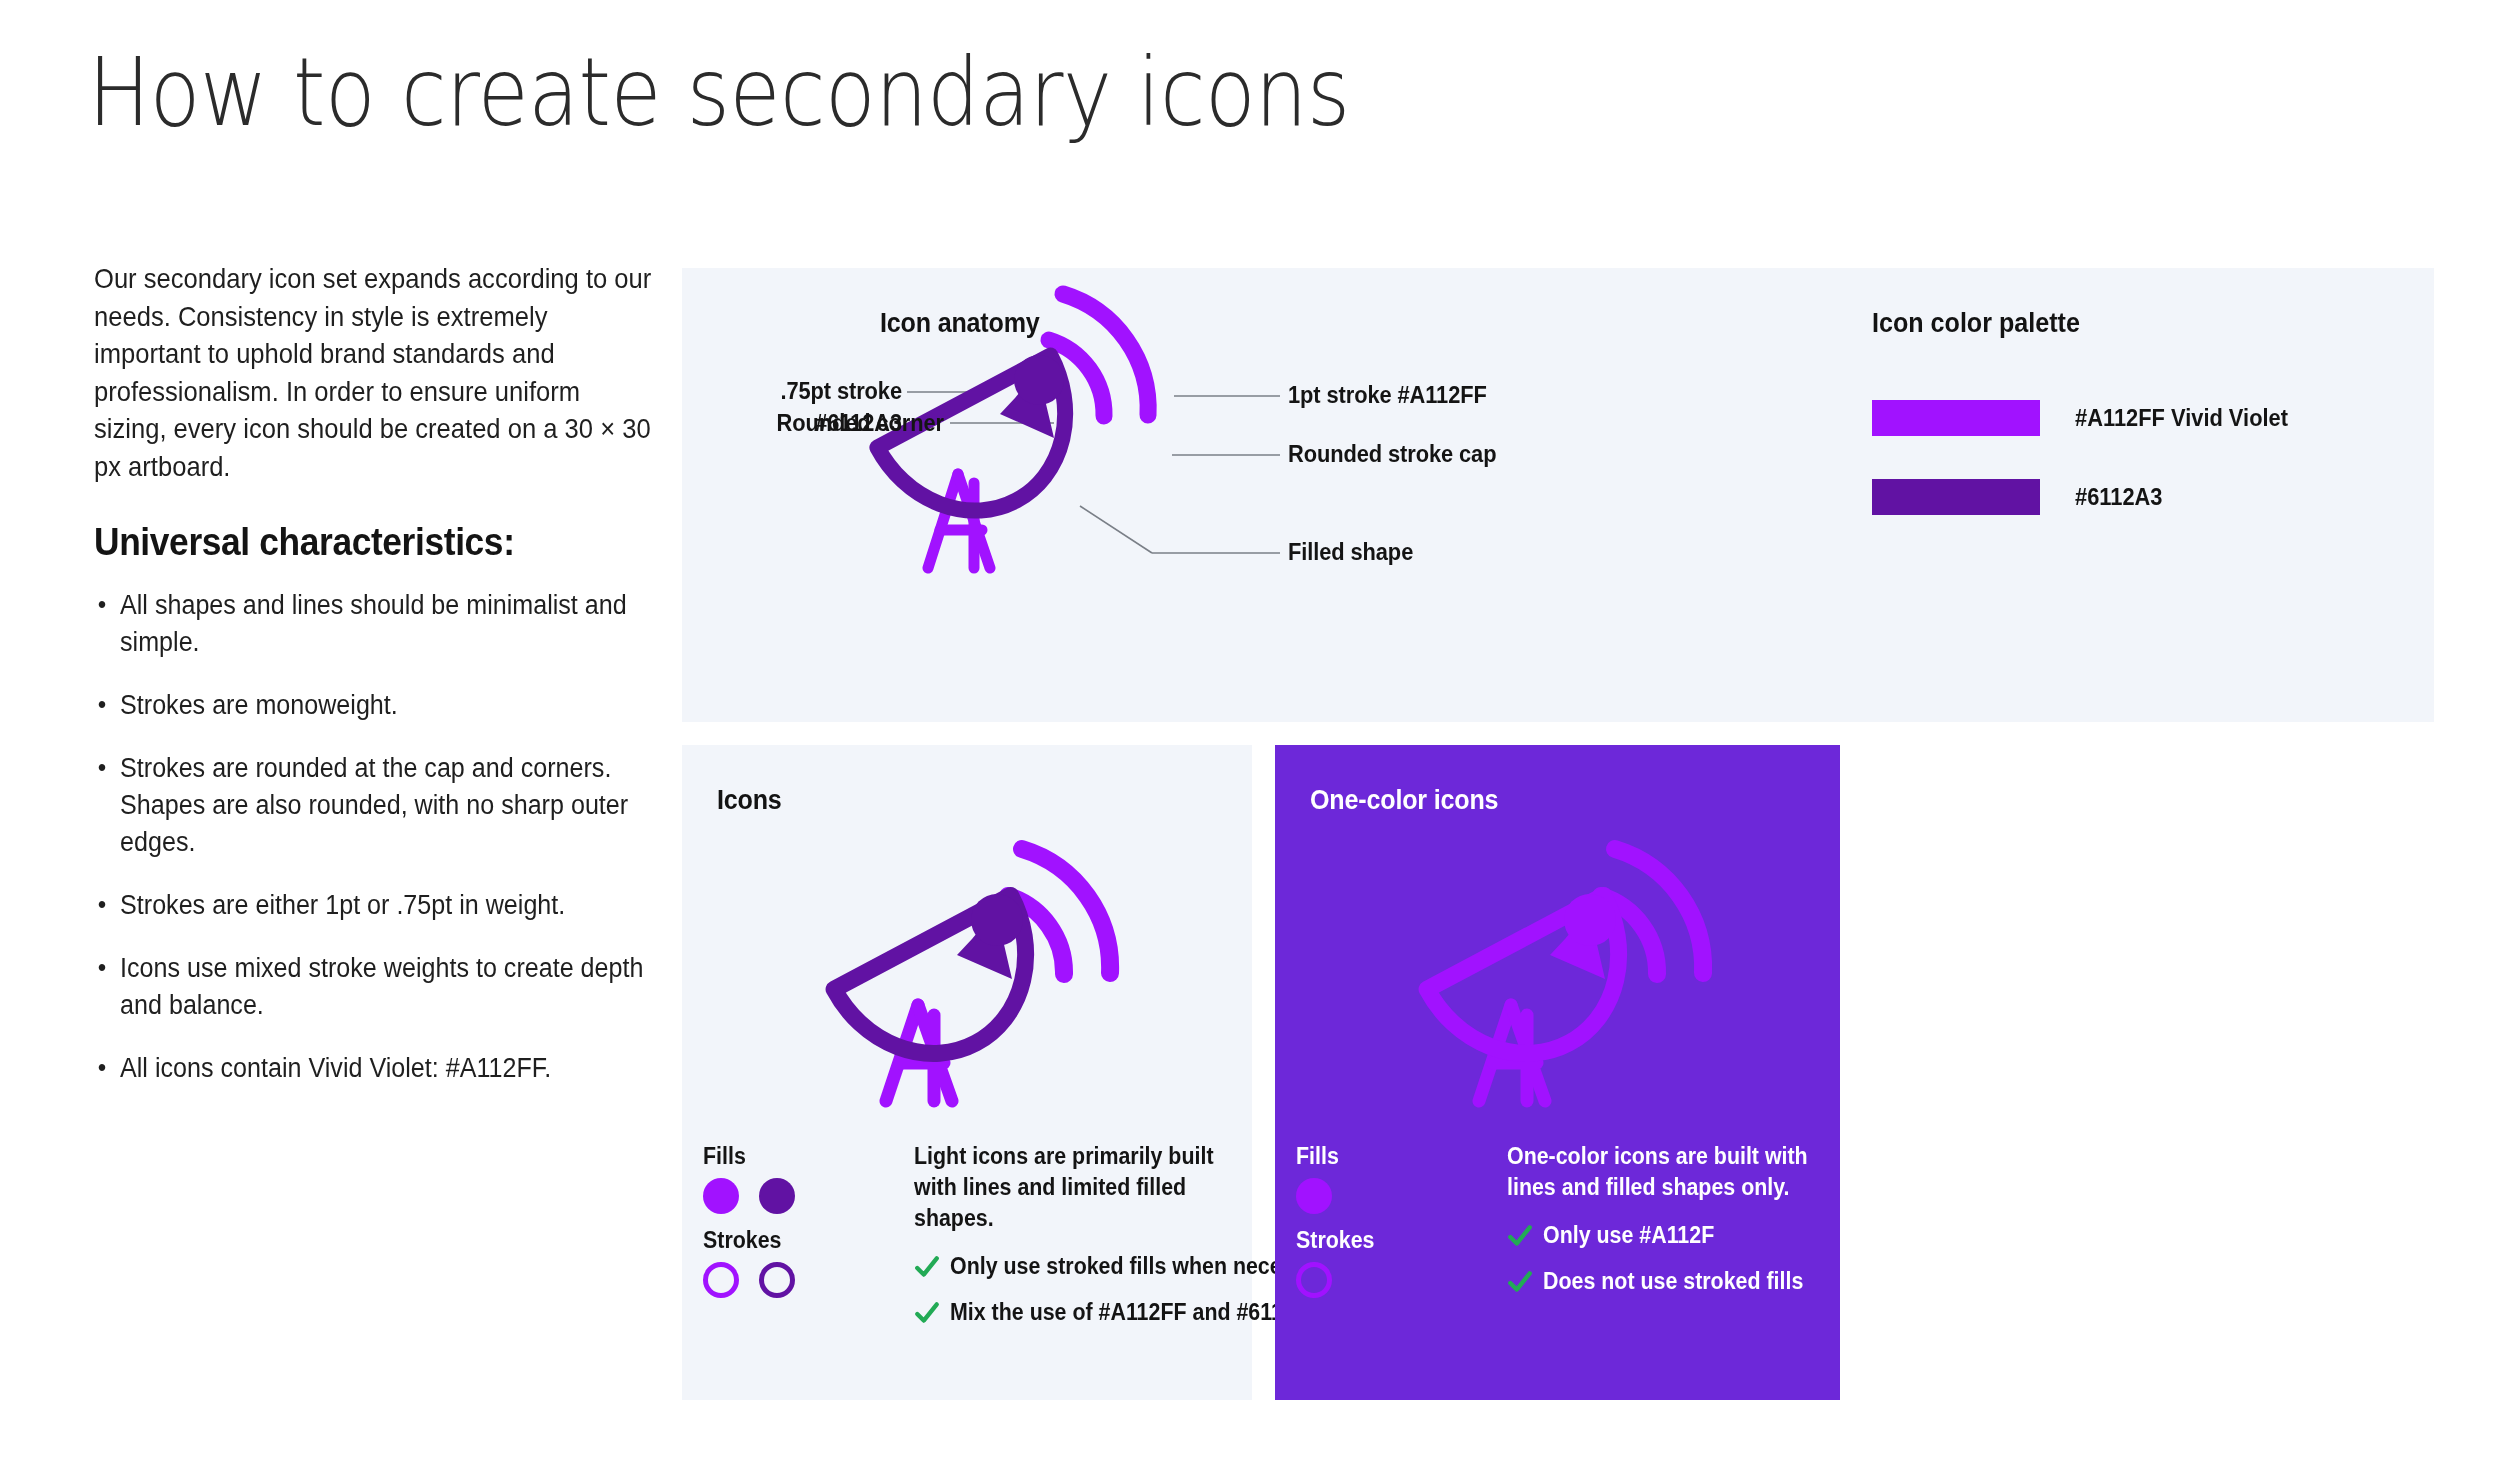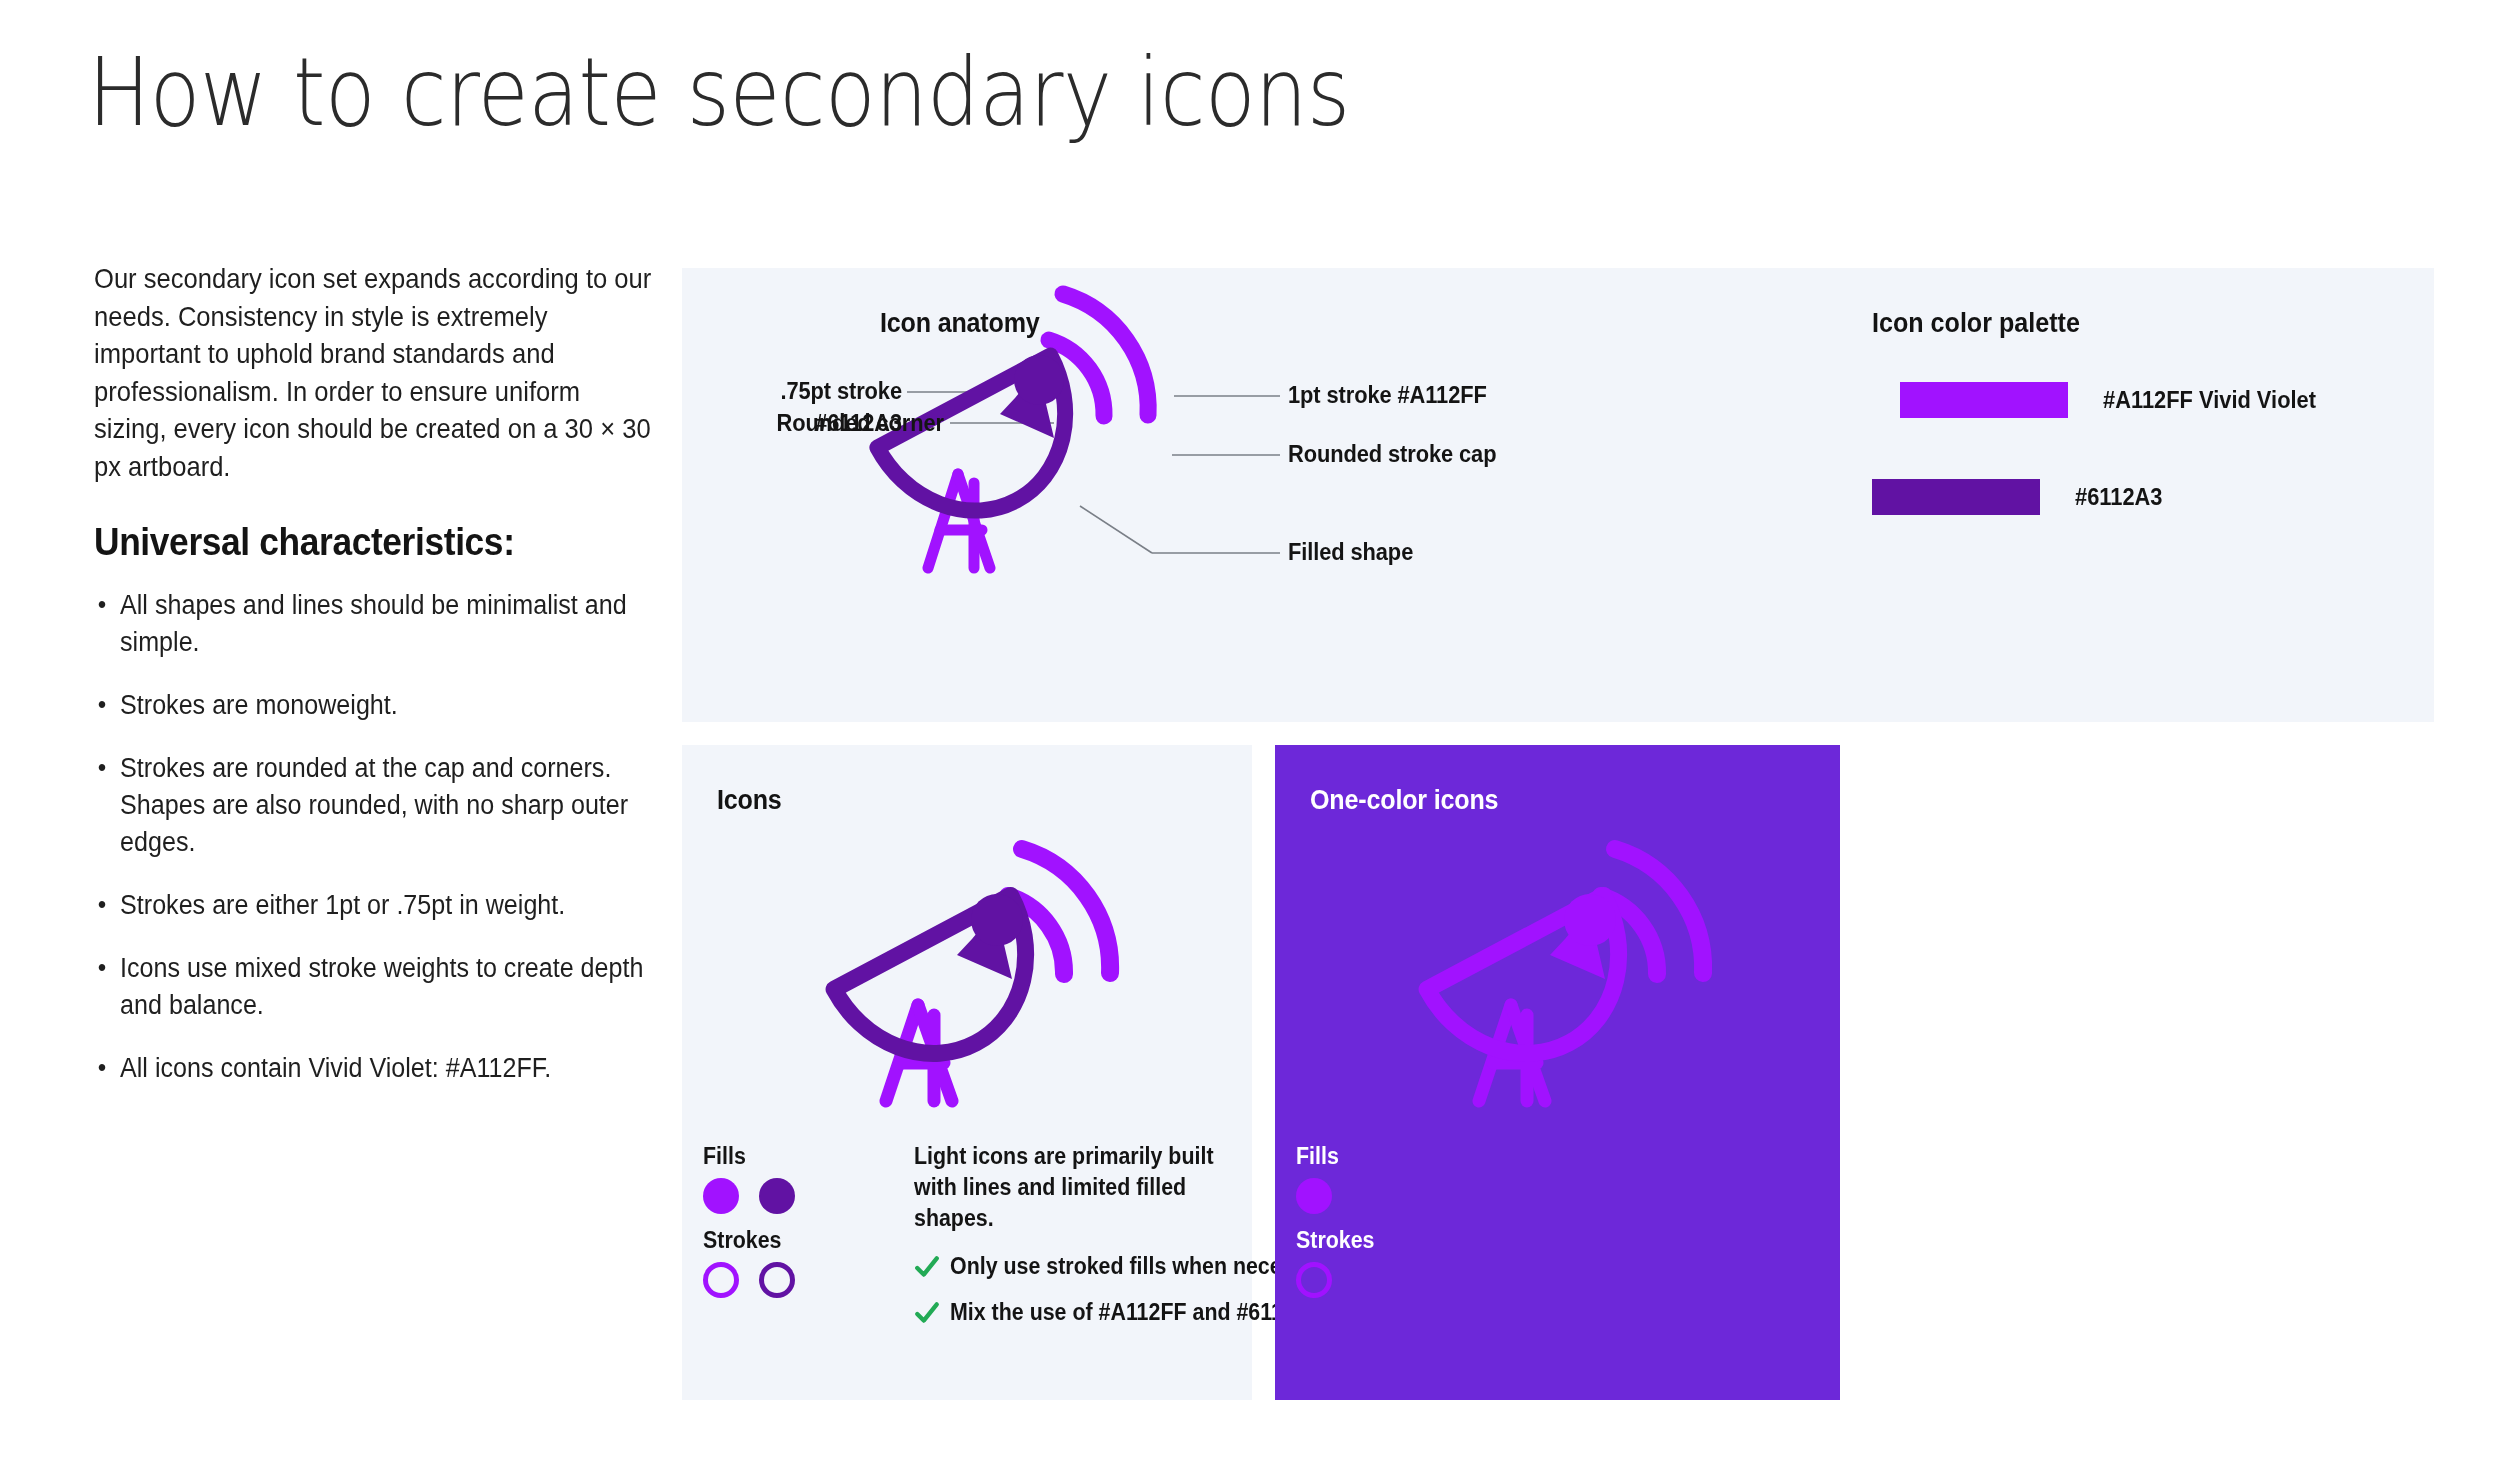--- a/index.html
+++ b/index.html
@@ -293,21 +293,21 @@
       </g>
     </svg>
 
     <div class="anat-label right-aligned" style="left:0; top:142px; width:262px;">Rounded corner</div>
     <div class="anat-label" style="left:606px; top:114px;">1pt stroke #A112FF</div>
     <div class="anat-label" style="left:606px; top:173px;">Rounded stroke cap</div>
     <div class="anat-label" style="left:606px; top:271px;">Filled shape</div>
     <div class="anat-label right-aligned" style="left:0; top:110px; width:220px;">.75pt stroke</div>
     <div class="anat-label right-aligned" style="left:0; top:142px; width:220px;">#6112A3</div>
 
-    <div class="swatch-row" style="left:1190px; top:114px;margin-left:28px;">
+    <div class="swatch-row" style="left:1190px; top:132px;">
       <div class="swatch" style="background:#A112FF;"></div>
       <div class="swatch-label">#A112FF Vivid Violet</div>
     </div>
     <div class="swatch-row" style="left:1190px; top:211px;">
       <div class="swatch" style="background:#6112A3;"></div>
       <div class="swatch-label">#6112A3</div>
     </div>
   </div>
 
   <div class="panel" id="panel-icons">
@@ -394,15 +394,30 @@
         <div class="chip" style="background:#A112FF;"></div>
       </div>
     </div>
     <div class="legend-block" style="top:482px;">
       <div class="legend-title">Strokes</div>
       <div class="chip-row">
         <div class="chip stroke-chip" style="border-color:#A112FF;"></div>
       </div>
     </div>
 
+    <div class="notes-block" style="top:396px;">
+      <div class="note-para">One-color icons are built with lines and filled shapes only.</div>
+      <div class="check-item">
+        <svg class="check-mark" viewBox="0 0 24 24">
+          <path d="M3 13 L9 19 L21 4" fill="none" stroke="#22AA55" stroke-width="4" stroke-linecap="round" stroke-linejoin="round"></path>
+        </svg>
+        <div class="check-text">Only use #A112F</div>
+      </div>
+      <div class="check-item">
+        <svg class="check-mark" viewBox="0 0 24 24">
+          <path d="M3 13 L9 19 L21 4" fill="none" stroke="#22AA55" stroke-width="4" stroke-linecap="round" stroke-linejoin="round"></path>
+        </svg>
+        <div class="check-text">Does not use stroked fills</div>
+      </div>
+    </div>
   </div>
 
 </div>
 
 </body></html>

